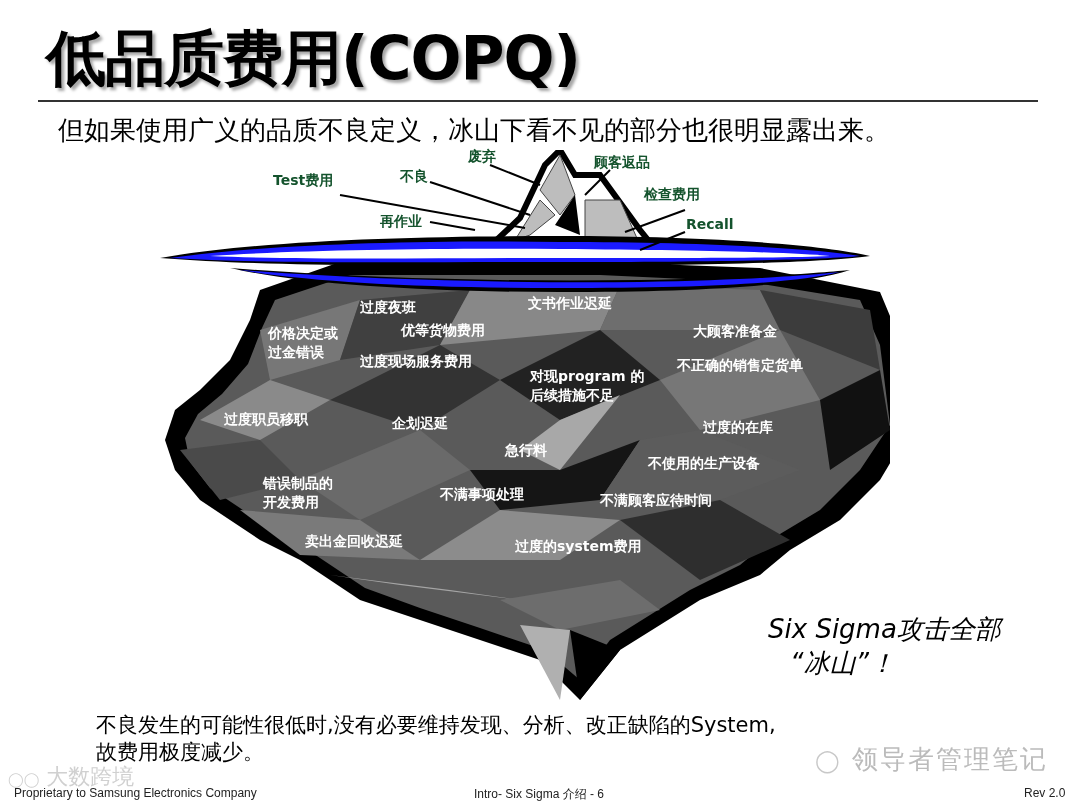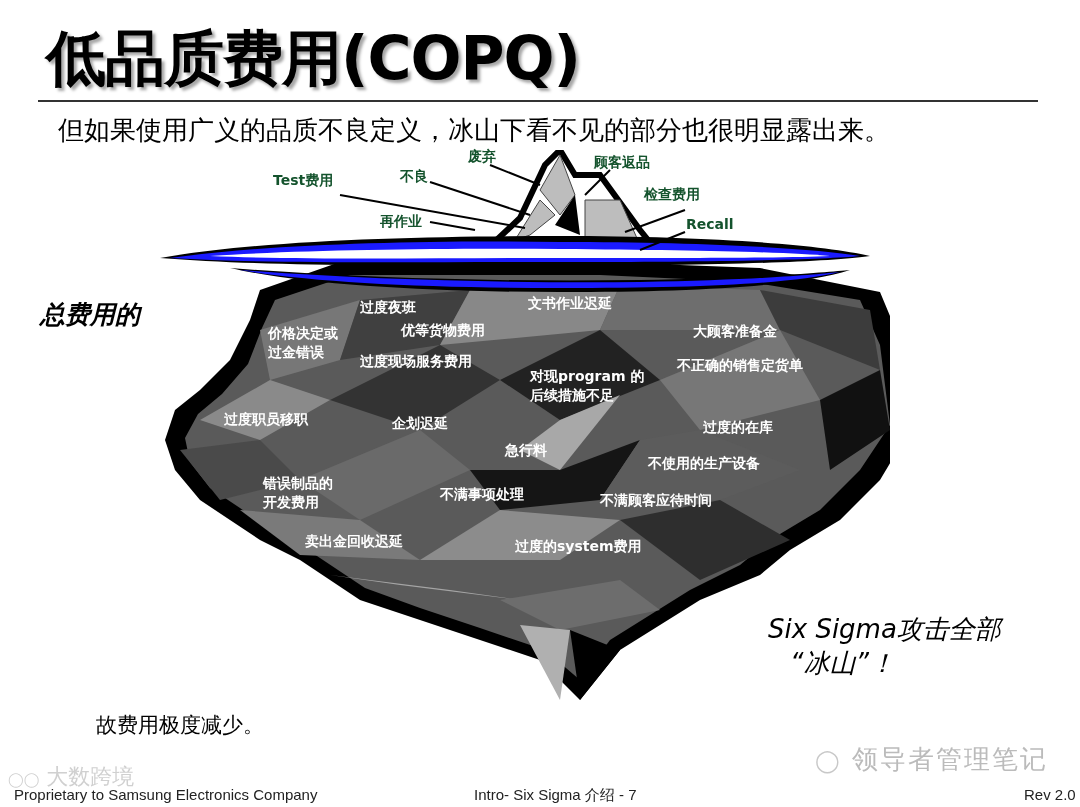--- a/index.html
+++ b/index.html
@@ -12,21 +12,21 @@
   .subtitle { left:58px; top:114px; font-size:26px; line-height:32px; white-space:nowrap; }
   .iceberg { left:150px; top:150px; width:740px; height:560px; }
   .above-label { font-size:14px; font-weight:bold; color:#14532d; white-space:nowrap; }
   .below-label { font-size:14px; font-weight:bold; color:#fff; white-space:nowrap; line-height:19px; }
   .copq { left:40px; top:298px; font-size:25px; font-weight:bold; font-style:italic; line-height:33px; }
   .copq div { white-space:nowrap; }
   .sixsigma { left:768px; top:612px; font-size:26px; font-style:italic; line-height:34px; }
   .sixsigma div { white-space:nowrap; }
   .bottom-note { left:96px; top:712px; font-size:21px; line-height:27px; }
   .bottom-note div { white-space:nowrap; }
-  .footer { top:786px; font-size:15px; font-family:"Liberation Sans", sans-serif; color:#222; white-space:nowrap; }
+  .footer { top:786px; font-size:12px; font-family:"Liberation Sans", sans-serif; color:#222; white-space:nowrap; }
   .watermark-right { left:815px; top:742px; font-size:26px; color:#bbb; white-space:nowrap; letter-spacing:2px; }
   .watermark-left { left:8px; top:762px; font-size:22px; color:#d0d0d0; white-space:nowrap; }
 </style>
 </head>
 <body>
 
 <div class="abs title">低品质费用(COPQ)</div>
 <div class="abs rule"></div>
 <div class="abs subtitle">但如果使用广义的品质不良定义，冰山下看不见的部分也很明显露出来。</div>
 
@@ -106,36 +106,36 @@
 <div class="abs below-label" style="left:505px;top:441px">急行料</div>
 <div class="abs below-label" style="left:648px;top:454px">不使用的生产设备</div>
 <div class="abs below-label" style="left:263px;top:474px">错误制品的</div>
 <div class="abs below-label" style="left:263px;top:493px">开发费用</div>
 <div class="abs below-label" style="left:440px;top:485px">不满事项处理</div>
 <div class="abs below-label" style="left:600px;top:491px">不满顾客应待时间</div>
 <div class="abs below-label" style="left:305px;top:532px">卖出金回收迟延</div>
 <div class="abs below-label" style="left:515px;top:537px">过度的system费用</div>
 
 <div class="abs copq">
-  <div>总费用的</div>
 </div>
 
 <div class="abs sixsigma">
   <div>Six Sigma攻击全部</div>
   <div style="padding-left:22px">“冰山”！</div>
 </div>
 
 <div class="abs bottom-note">
+  <div>不良发生的可能性很低时,没有必要维持发现、分析、改正缺陷的System,</div>
   <div>故费用极度减少。</div>
 </div>
 
 <div class="abs watermark-right">
   <span style="font-size:22px;color:#c8c8c8">◯</span>
   <span>领导者管理笔记</span>
 </div>
 <div class="abs watermark-left">
   <span style="font-size:14px">◯◯</span>
   <span>大数跨境</span>
 </div>
 
 <div class="abs footer" style="left:14px">Proprietary to Samsung Electronics Company</div>
-<div class="abs footer" style="left:474px">Intro- Six Sigma 介绍 - 7</div>
+<div class="abs footer" style="left:474px">Intro- Six Sigma 介绍 - 6</div>
 <div class="abs footer" style="left:1024px">Rev 2.0</div>
 
 </body></html>

